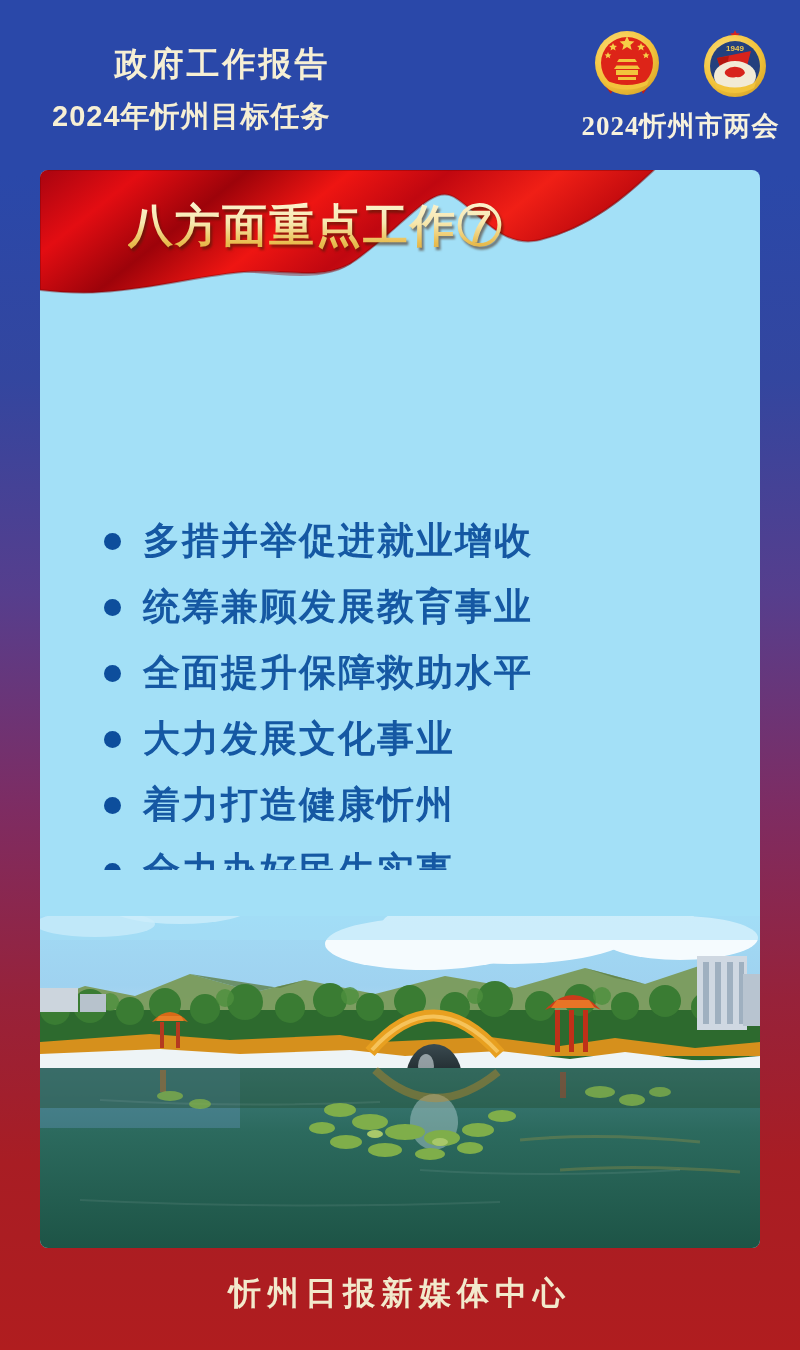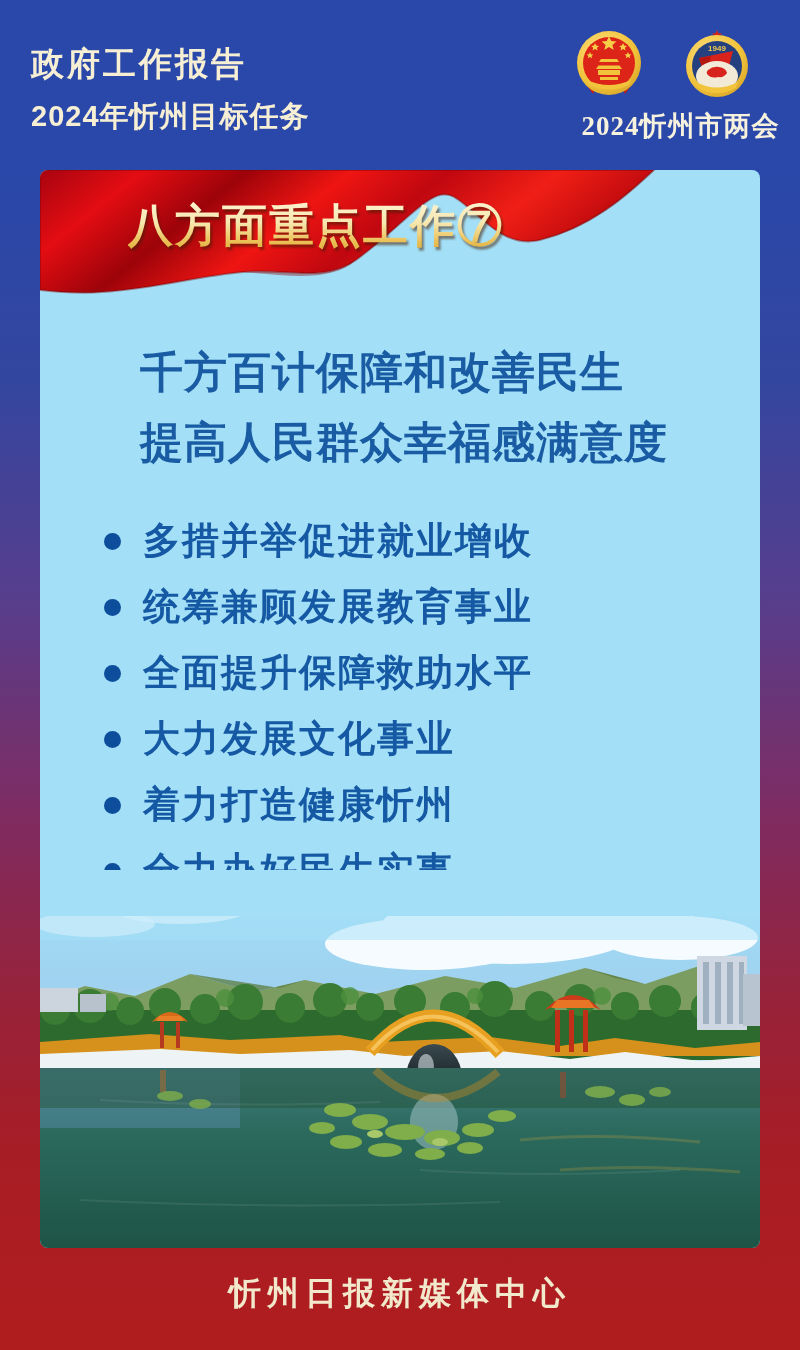--- a/index.html
+++ b/index.html
@@ -5,25 +5,25 @@
   * { margin:0; padding:0; box-sizing:border-box; }
   body { font-family:"Liberation Sans", sans-serif; }
   .poster{
     position:relative; width:800px; height:1350px; overflow:hidden;
     background:linear-gradient(180deg,
       #2a48a9 0%, #2a48a9 13%, #33469f 28%, #563e8d 44%,
       #7e2c62 60%, #97223a 74%, #a81d24 86%, #b01d1f 100%);
   }
   
   .header{ position:absolute; left:0; top:0; width:800px; height:170px; }
-  .header-text{ position:absolute; left:31px; top:42px; color:#f6efd4; }
+  .header-text{ position:absolute; left:52px; top:42px; color:#f6efd4;text-align:right; }
   .header-line1{ font-size:33px; font-weight:700; letter-spacing:3px; }
   .header-line2{ font-size:29px; font-weight:800; letter-spacing:1px; margin-top:10px; }
   .emblem-box{ position:absolute; right:12px; top:28px; width:215px; text-align:center; }
-  .emblems{ display:flex; gap:36px; }
+  .emblems{ display:flex; justify-content:center; gap:36px; }
   .emblem-caption{
     margin-top:4px; font-family:"Liberation Serif", serif;
     font-size:27px; font-weight:700; color:#f7f2dd; letter-spacing:1px;
   }
   
   .card{
     position:absolute; left:40px; top:170px; width:720px; height:1078px;
     background:#a3e0f7; border-radius:8px; overflow:hidden;
   }
   .ribbon-svg{ position:absolute; left:0; top:0; width:720px; height:152px; }
@@ -129,24 +129,20 @@
         </linearGradient>
       </defs>
       <path d="M0,0 L614,0 C594,18 556,56 500,70 C462,79 442,44 414,27
                C392,14 368,52 316,90 C284,113 246,98 204,102
                C158,106 118,118 62,122 C40,124 18,122 0,120 Z" fill="url(#ribbonGrad)" stroke="#7a0206" stroke-opacity="0.4" stroke-width="2"></path>
       <path d="M614,0 C594,18 556,56 500,70 C548,60 588,26 614,0 Z" fill="#8f0309" opacity="0.45"></path>
       <path d="M316,90 C284,113 246,98 204,102 C250,106 292,112 316,90 Z" fill="#8f0309" opacity="0.4"></path>
     </svg>
     <div class="ribbon-title">八方面重点工作⑦</div>
 
-    <div class="card-title">
-      <div>千方百计保障和改善民生</div>
-      <div>提高人民群众幸福感满意度</div>
-    </div>
 
     <ul class="bullet-list">
       <li class="bullet-item">
         <span class="bullet-dot"></span>
         <span class="bullet-label">多措并举促进就业增收</span>
         </li>
       <li class="bullet-item">
         <span class="bullet-dot"></span>
         <span class="bullet-label">统筹兼顾发展教育事业</span>
         </li>

